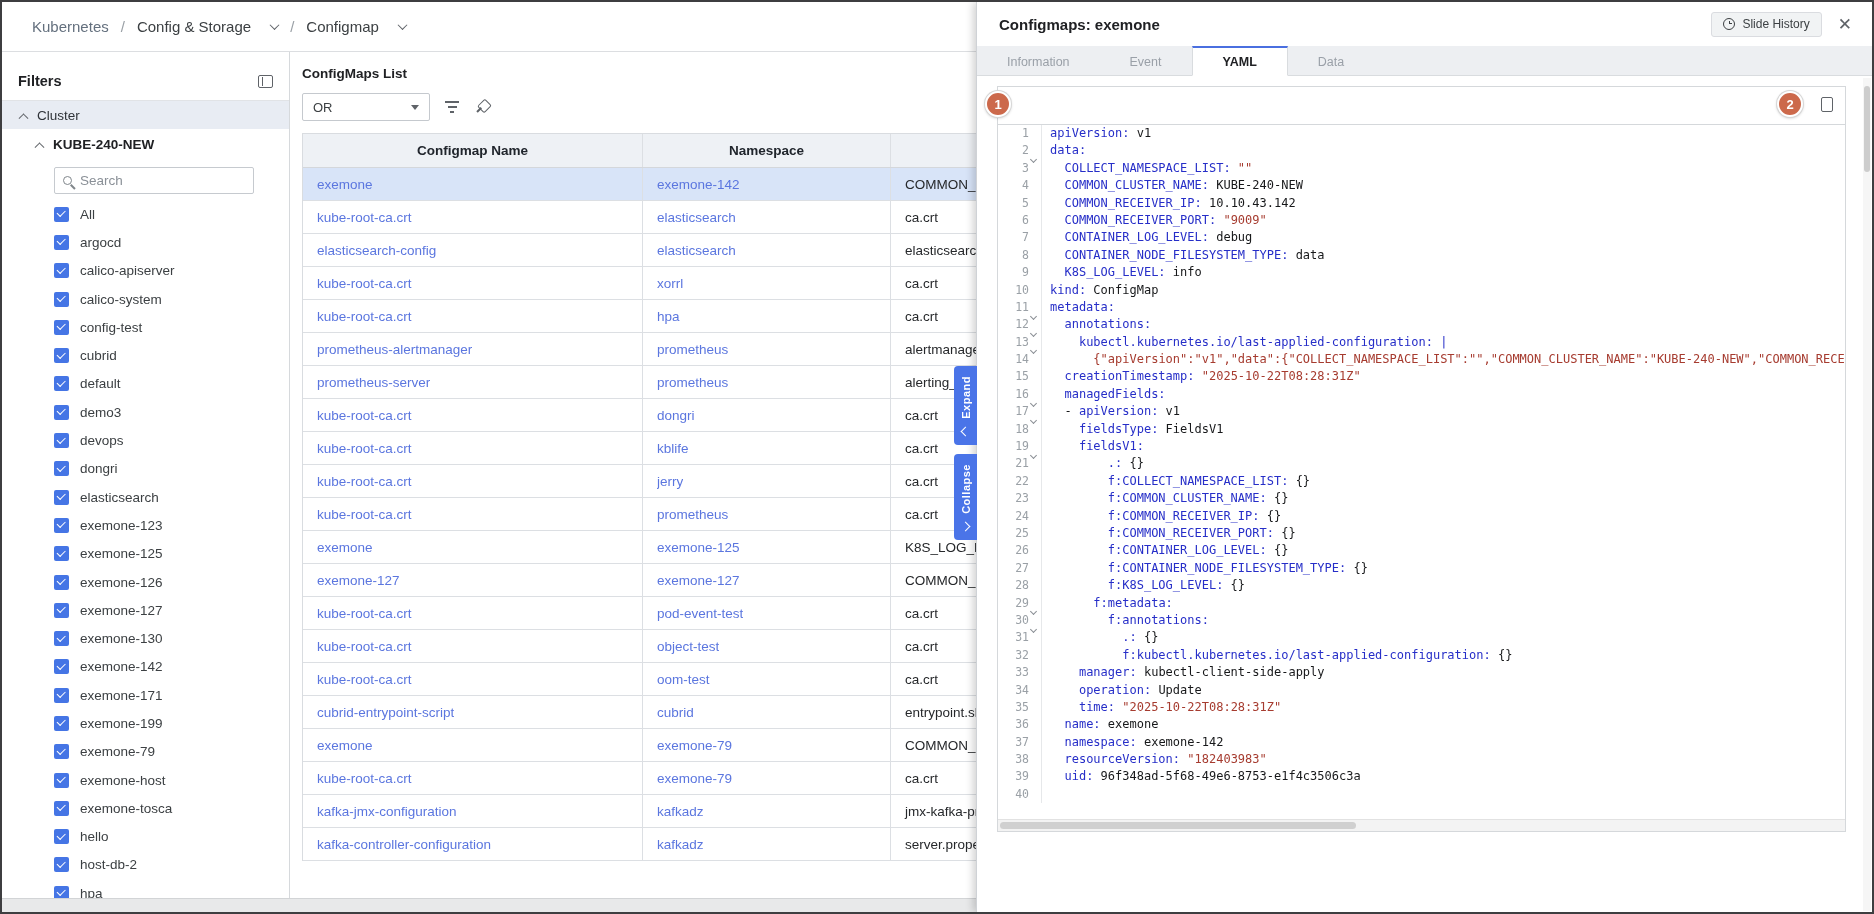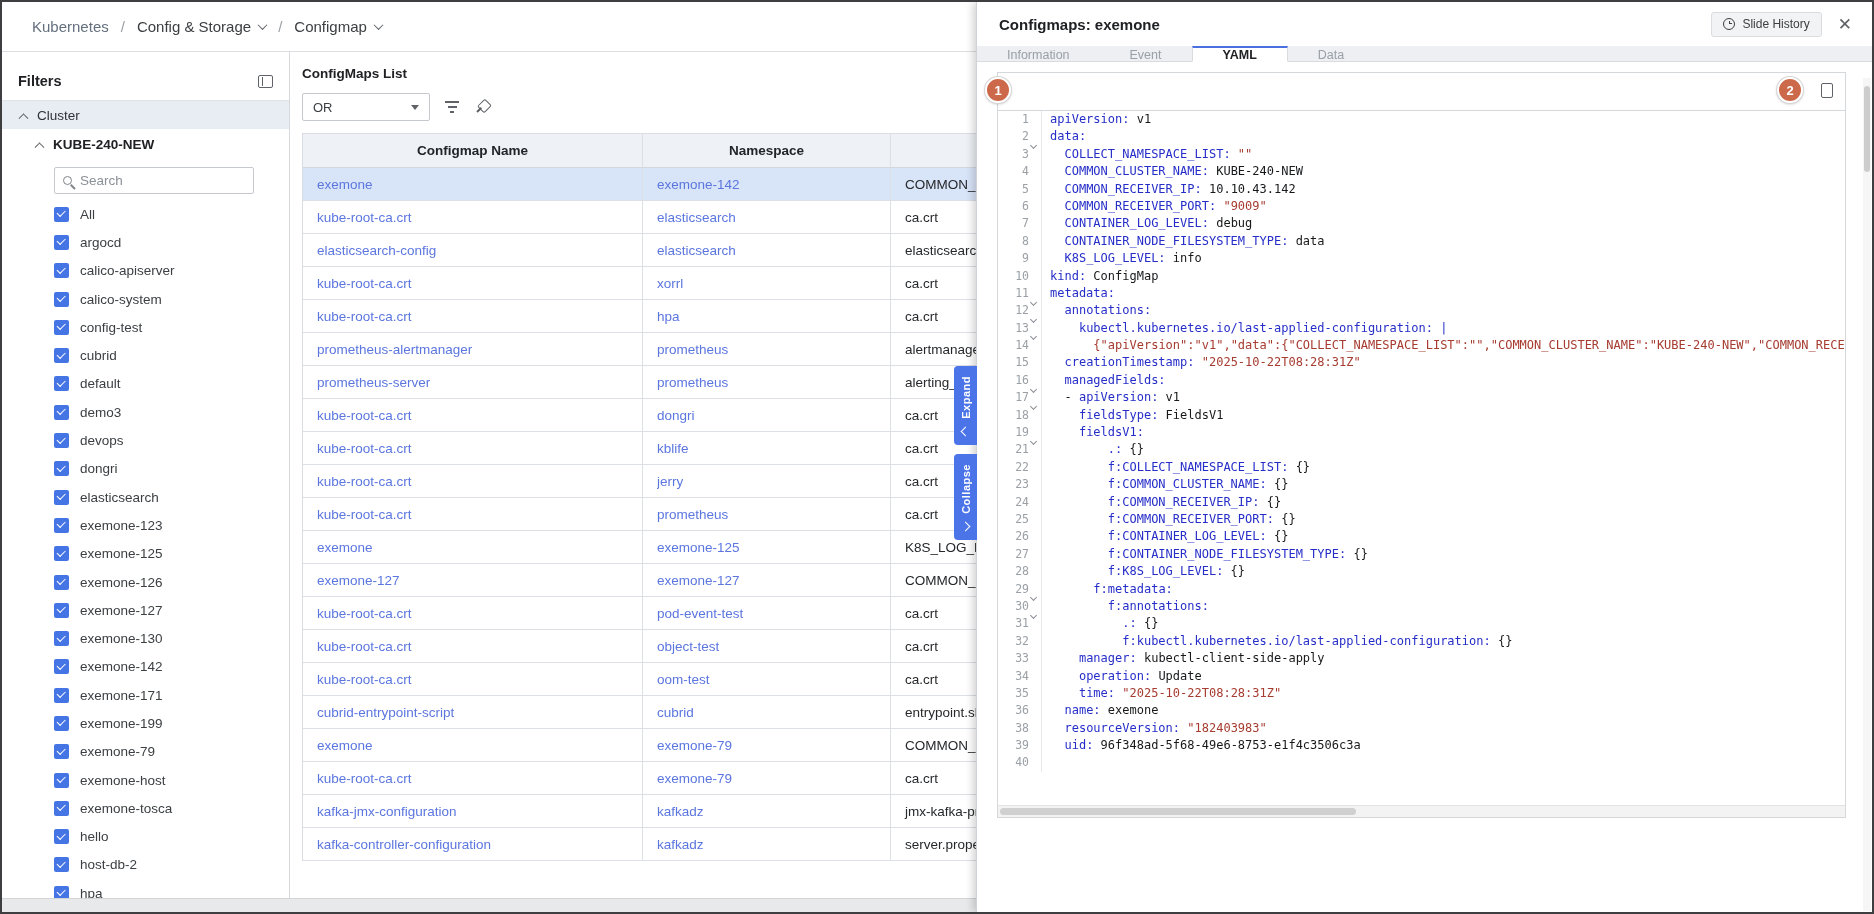--- a/index.html
+++ b/index.html
@@ -5,21 +5,21 @@
   * { margin:0; padding:0; box-sizing:border-box; }
   html,body { background:#fff; }
   body { font-family:"Liberation Sans", sans-serif; color:#3c4043; }
   .app { position:relative; width:1874px; height:914px; border:2px solid #3e3e40; background:#fff; overflow:hidden; }
 
   
   .topbar { height:50px; display:flex; align-items:center; padding-left:30px; border-bottom:1px solid #dcdee1; background:#fff; }
   .crumb { font-size:15px; display:flex; align-items:center; gap:12px; }
   .crumb-root { color:#64707e; }
   .crumb-sep { color:#9aa0a6; }
-  .crumb-item { color:#3c4043; display:flex; align-items:center; gap:8px; }
+  .crumb-item { color:#3c4043; display:flex; align-items:center; gap:20px; }
   .chev { width:7px; height:7px; border-right:1.7px solid #5f6368; border-bottom:1.7px solid #5f6368; display:inline-block; }
   .chev.down { transform:rotate(45deg) translate(-1px,-1px); }
   .chev.up { transform:rotate(225deg) translate(-2px,-2px); }
 
   .main { display:flex; height:860px; }
 
   
   .sidebar { width:288px; border-right:1px solid #d6d9dc; padding-top:14px; overflow:hidden; position:relative; background:#fff; }
   .filters-header { height:30px; display:flex; align-items:center; justify-content:space-between; padding:0 16px 0 16px; }
   .filters-title { font-size:14.5px; font-weight:bold; color:#202124; }
@@ -72,21 +72,21 @@
   .panel { position:absolute; top:0; right:0; bottom:0; left:974px; background:#fff; border-left:1px solid #cfd2d6; box-shadow:-3px 0 8px rgba(0,0,0,.18); z-index:10; }
   .panel-header { height:44px; display:flex; align-items:center; padding:0 20px 0 22px; }
   .panel-title { font-size:15px; font-weight:bold; color:#202124; }
   .panel-header-right { margin-left:auto; display:flex; align-items:center; gap:16px; }
   .history-btn { height:25px; background:#f1f3f4; border:1px solid #dadce0; border-radius:3px; display:flex; align-items:center; gap:7px; padding:0 11px; font-size:12px; color:#3c4043; cursor:pointer; }
   .clock-icon { width:12px; height:12px; border:1.2px solid #3c4043; border-radius:50%; position:relative; }
   .clock-icon::before { content:""; position:absolute; left:4.6px; top:1.6px; width:1.2px; height:3.6px; background:#3c4043; }
   .clock-icon::after { content:""; position:absolute; left:4.6px; top:4.2px; width:3.4px; height:1.2px; background:#3c4043; }
   .close-x { font-size:17px; color:#5f6368; cursor:pointer; line-height:1; }
 
-  .tabbar { height:16px; background:#edeff2; display:flex; border-bottom:1px solid #d9dcdf; }
+  .tabbar { height:30px; background:#edeff2; display:flex; border-bottom:1px solid #d9dcdf; }
   .tab { padding:0 30px; display:flex; align-items:center; font-size:12.5px; color:#9aa0a8; border-top:2px solid transparent; cursor:pointer; }
   .tab.active { background:#fff; color:#202124; font-weight:600; border-top:2px solid #4a6fe0; border-left:1px solid #d9dcdf; border-right:1px solid #d9dcdf; border-bottom:1px solid #fff; margin-bottom:-1px; }
 
   .yaml-wrap { position:relative; margin:10px 26px 0 20px; border:1px solid #d5d8db; height:746px; background:#fff; }
   .yaml-toolbar { height:38px; border-bottom:1px solid #d5d8db; position:relative; }
   .badge { width:26px; height:26px; border-radius:50%; background:#cc694b; color:#fff; font-size:13px; font-weight:bold; display:flex; align-items:center; justify-content:center; border:2px solid #fff; box-shadow:0 0 0 1px #d7d7d7, 0 1px 3px rgba(0,0,0,.25); position:absolute; }
   .badge-1 { left:-13px; top:4px; }
   .badge-2 { right:42px; top:4px; }
   .copy-icon { position:absolute; right:12px; top:10px; width:12px; height:15px; border:1.5px solid #5f6368; border-radius:2px; background:#fff; cursor:pointer; }
   .copy-icon::before { content:""; position:absolute; left:2.5px; top:-5.5px; width:12px; height:15px; border:1.5px solid #5f6368; border-radius:2px; z-index:-1; }
@@ -799,20 +799,27 @@
           </div>
           <div class="code-line">
             <div class="gutter">
               <span class="num">36</span>
               <span class="fold"></span>
             </div>
             <div class="code-text"><span class="y-t">  </span><span class="y-k">name:</span><span class="y-t"> exemone</span></div>
           </div>
           <div class="code-line">
             <div class="gutter">
+              <span class="num">37</span>
+              <span class="fold"></span>
+            </div>
+            <div class="code-text"><span class="y-t">  </span><span class="y-k">namespace:</span><span class="y-t"> exemone-142</span></div>
+          </div>
+          <div class="code-line">
+            <div class="gutter">
               <span class="num">38</span>
               <span class="fold"></span>
             </div>
             <div class="code-text"><span class="y-t">  </span><span class="y-k">resourceVersion:</span><span class="y-t"> </span><span class="y-s">"182403983"</span></div>
           </div>
           <div class="code-line">
             <div class="gutter">
               <span class="num">39</span>
               <span class="fold"></span>
             </div>

